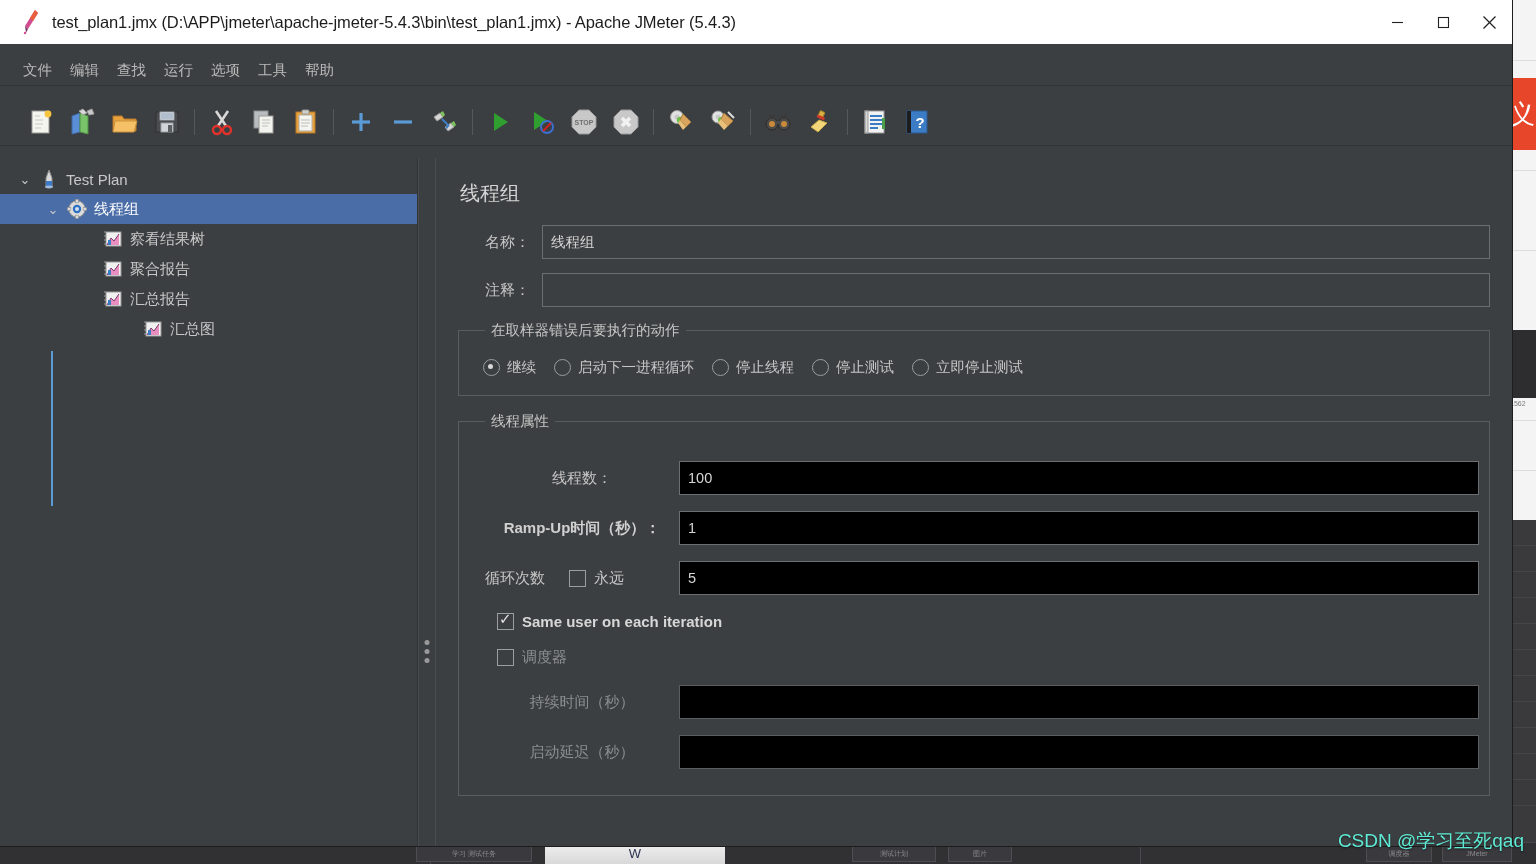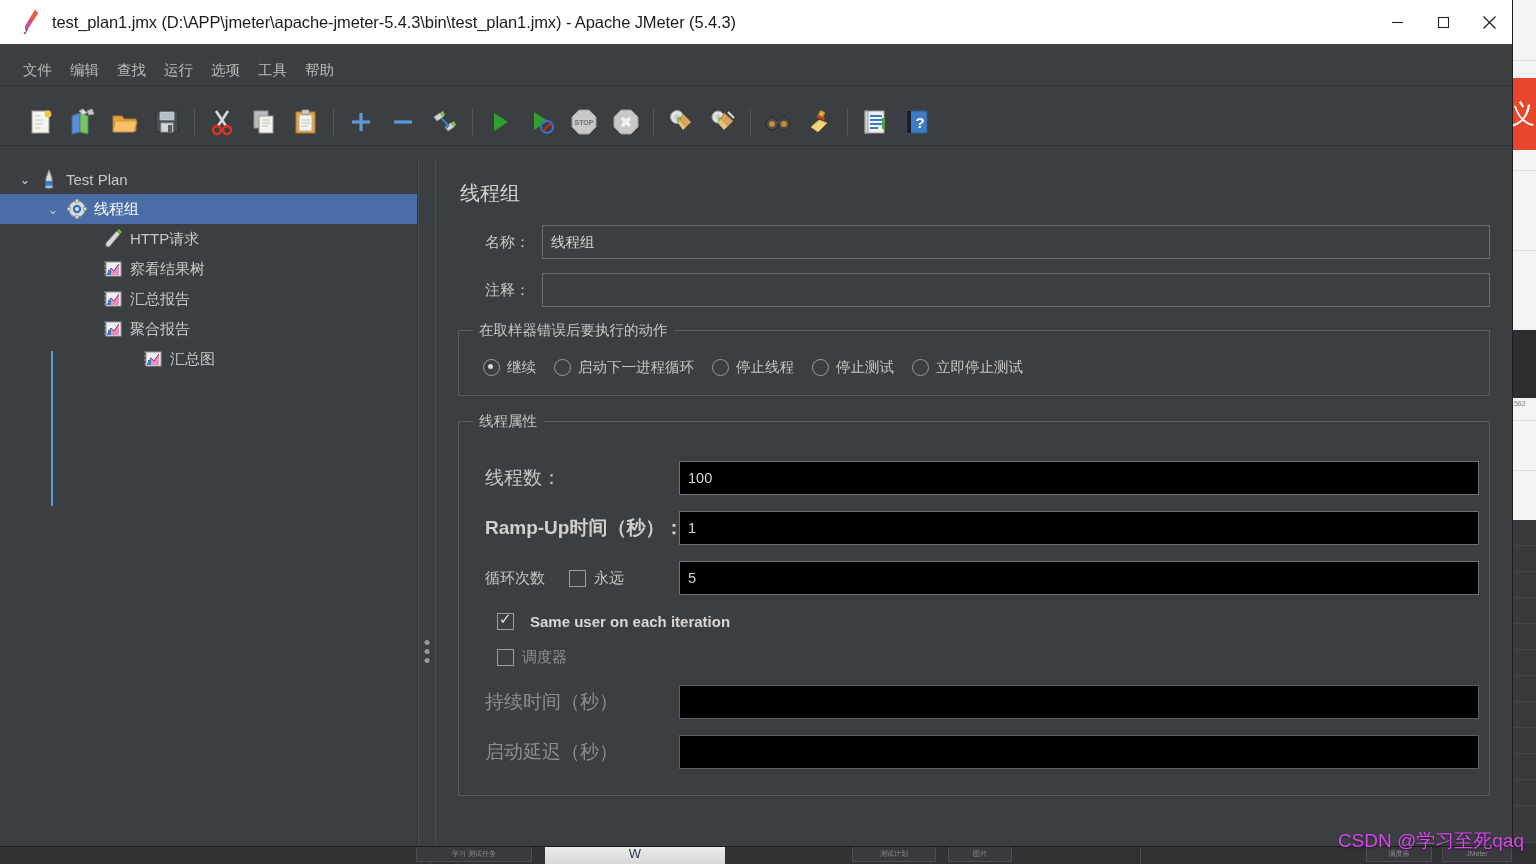--- a/index.html
+++ b/index.html
@@ -165,67 +165,67 @@
     flex: 1 1 auto; height: 34px; background: #3c3f41;
     border: 1px solid #6c6f71; color: #d6d6d6;
     font-size: 14.5px; padding: 0 8px; line-height: 32px;
     font-family: "Liberation Sans", sans-serif;
   }
 
   fieldset {
     border: 1px solid #5a5d5f; border-radius: 0; margin-top: 10px;
     padding: 14px 10px 12px 10px;
   }
-  legend { font-size: 14.5px; color: #c6c6c6; padding: 0 6px; margin-left: 4px; }
+  legend { font-size: 14.5px; color: #c6c6c6; padding: 0 6px; margin-left: 16px; }
 
   .radio-row { display: flex; align-items: center; padding: 4px 0 6px 14px; text-align: center; }
   .radio-item { display: flex; align-items: center; margin-right: 18px; }
   .radio {
     width: 17px; height: 17px; border-radius: 50%;
     border: 1.6px solid #9b9e9f; margin-right: 7px; position: relative; flex: 0 0 17px;
   }
   .radio.on::after {
     content:""; position: absolute; left: 4px; top: 4px;
     width: 5px; height: 5px; border-radius: 50%; background: #d8d8d8;
   }
   .radio-label { font-size: 14.5px; color: #c6c6c6; white-space: nowrap; }
 
   .prop-row { display: flex; align-items: center; margin: 16px 0 14px 0; }
   .prop-label {
-    font-size: 19px; color: #c6c6c6; width: 210px;
-    padding-left: 16px; white-space: nowrap;
+    font-size: 15px; color: #c6c6c6; width: 210px;
+    padding-left: 16px; white-space: nowrap; text-align: center;
   }
   .prop-label.bold { font-weight: bold; color: #d0d0d0; }
   .prop-input {
     flex: 1 1 auto; height: 34px; background: #000000;
     border: 1px solid #6c6f71; color: #d6d6d6;
     font-size: 14.5px; padding: 0 8px; line-height: 32px;
   }
   .loop-inline { display: flex; align-items: center; width: 210px; padding-left: 16px;}
   .loop-inline .prop-label2 { font-size:15px; color:#c6c6c6; white-space:nowrap; }
 
   .chk {
     width: 17px; height: 17px; border: 1.6px solid #9b9e9f; background: #3c3f41;
     margin-right: 8px; position: relative; flex: 0 0 17px;
   }
   .chk.on::after {
     content:"\2713"; position:absolute; left: 1px; top: -4px;
     font-size: 15px; color: #e3e3e3; line-height: 17px;
   }
   .chk-row { display: flex; align-items: center; padding-left: 28px; margin: 18px 0; }
   .chk-label { font-size: 15px; color: #d7d7d7; white-space: nowrap; }
-  .chk-label.bold { font-weight: bold; margin-left: 8px; }
+  .chk-label.bold { font-weight: bold; }
   .chk-label.dim { color: #8d9092; }
 
   .dim-row .prop-label { color: #8b8e90; }
   .dim-row .prop-input { border-color: #5b5e60; }
 
   .watermark {
     position: absolute; right: 12px; bottom: 10px;
-    font-size: 19px; color: #d946ef; white-space: nowrap;
+    font-size: 19px; color: #5eead4; white-space: nowrap;
     text-shadow: 0 1px 2px rgba(0,0,0,.5); z-index: 50; margin-left: 48px;
   }
 </style>
 </head>
 <body>
 
 <div id="desktop">
 
   <div class="bg-left">
     <div class="ln"></div>
@@ -533,31 +533,20 @@
               <rect x="8.6" y="0.4" width="2.8" height="3.4"></rect>
               <rect x="8.6" y="16.2" width="2.8" height="3.4"></rect>
               <rect x="0.4" y="8.6" width="3.4" height="2.8"></rect>
               <rect x="16.2" y="8.6" width="3.4" height="2.8"></rect>
             </g>
           </svg>
         </div>
         <div class="tree-label">线程组</div>
       </div>
 
-      <div class="tree-row" style="padding-left:78px">
-        <div class="twisty"></div>
-        <div class="tree-icon">
-          <svg width="22" height="22" viewBox="0 0 22 22">
-            <path d="M4 18 L7 19 L18 6 L15 3 L4 15 Z" fill="#d8d8d8" stroke="#8f8f8f"></path>
-            <path d="M15 3 L18 6 L20 4 L17 1 Z" fill="#6fc04a" stroke="#4a8a32"></path>
-            <path d="M3 19 L6 20 L3 21 Z" fill="#555"></path>
-          </svg>
-        </div>
-        <div class="tree-label">HTTP请求</div>
-      </div>
 
       <div class="tree-row" style="padding-left:78px">
         <div class="twisty"></div>
         <div class="tree-icon">
           <svg width="20" height="18" viewBox="0 0 20 18">
             <rect x="3" y="2" width="15" height="14" fill="#f0f0f0" stroke="#9a9a9a"></rect>
             <path d="M4 15 L8 8 L11 11 L16 4 L16 15 Z" fill="#e98ec0"></path>
             <path d="M4 15 L8 8 L11 11 L16 4" fill="none" stroke="#7a3a6a" stroke-width="1"></path>
             <rect x="5" y="10" width="3" height="5" fill="#3a7cc4"></rect>
             <line x1="2" y1="1" x2="2" y2="17" stroke="#9a9a9a" stroke-dasharray="2 2"></line>
@@ -570,35 +559,35 @@
         <div class="twisty"></div>
         <div class="tree-icon">
           <svg width="20" height="18" viewBox="0 0 20 18">
             <rect x="3" y="2" width="15" height="14" fill="#f0f0f0" stroke="#9a9a9a"></rect>
             <path d="M4 15 L8 8 L11 11 L16 4 L16 15 Z" fill="#e98ec0"></path>
             <path d="M4 15 L8 8 L11 11 L16 4" fill="none" stroke="#7a3a6a" stroke-width="1"></path>
             <rect x="5" y="10" width="3" height="5" fill="#3a7cc4"></rect>
             <line x1="2" y1="1" x2="2" y2="17" stroke="#9a9a9a" stroke-dasharray="2 2"></line>
           </svg>
         </div>
-        <div class="tree-label">汇总报告</div>
+        <div class="tree-label">聚合报告</div>
       </div>
 
       <div class="tree-row" style="padding-left:78px">
         <div class="twisty"></div>
         <div class="tree-icon">
           <svg width="20" height="18" viewBox="0 0 20 18">
             <rect x="3" y="2" width="15" height="14" fill="#f0f0f0" stroke="#9a9a9a"></rect>
             <path d="M4 15 L8 8 L11 11 L16 4 L16 15 Z" fill="#e98ec0"></path>
             <path d="M4 15 L8 8 L11 11 L16 4" fill="none" stroke="#7a3a6a" stroke-width="1"></path>
             <rect x="5" y="10" width="3" height="5" fill="#3a7cc4"></rect>
             <line x1="2" y1="1" x2="2" y2="17" stroke="#9a9a9a" stroke-dasharray="2 2"></line>
           </svg>
         </div>
-        <div class="tree-label">聚合报告</div>
+        <div class="tree-label">汇总报告</div>
       </div>
 
       <div class="tree-row" style="padding-left:118px">
         <div class="twisty"></div>
         <div class="tree-icon">
           <svg width="20" height="18" viewBox="0 0 20 18">
             <rect x="3" y="2" width="15" height="14" fill="#f0f0f0" stroke="#9a9a9a"></rect>
             <path d="M4 15 L8 8 L11 11 L16 4 L16 15 Z" fill="#e98ec0"></path>
             <path d="M4 15 L8 8 L11 11 L16 4" fill="none" stroke="#7a3a6a" stroke-width="1"></path>
             <rect x="5" y="10" width="3" height="5" fill="#3a7cc4"></rect>

